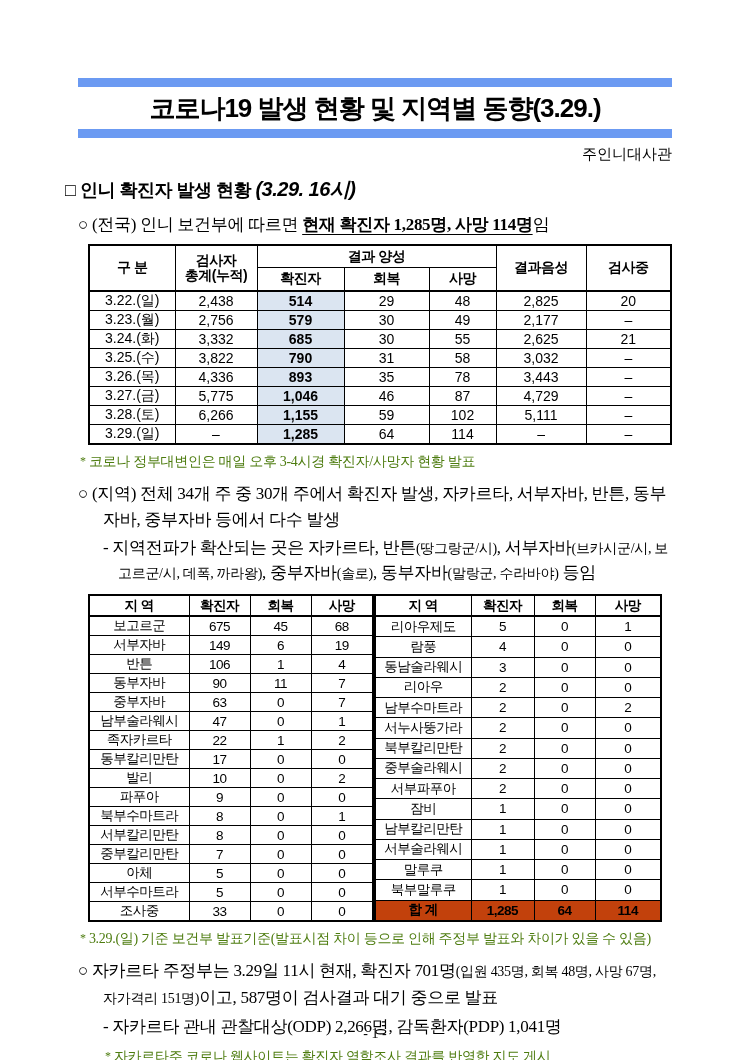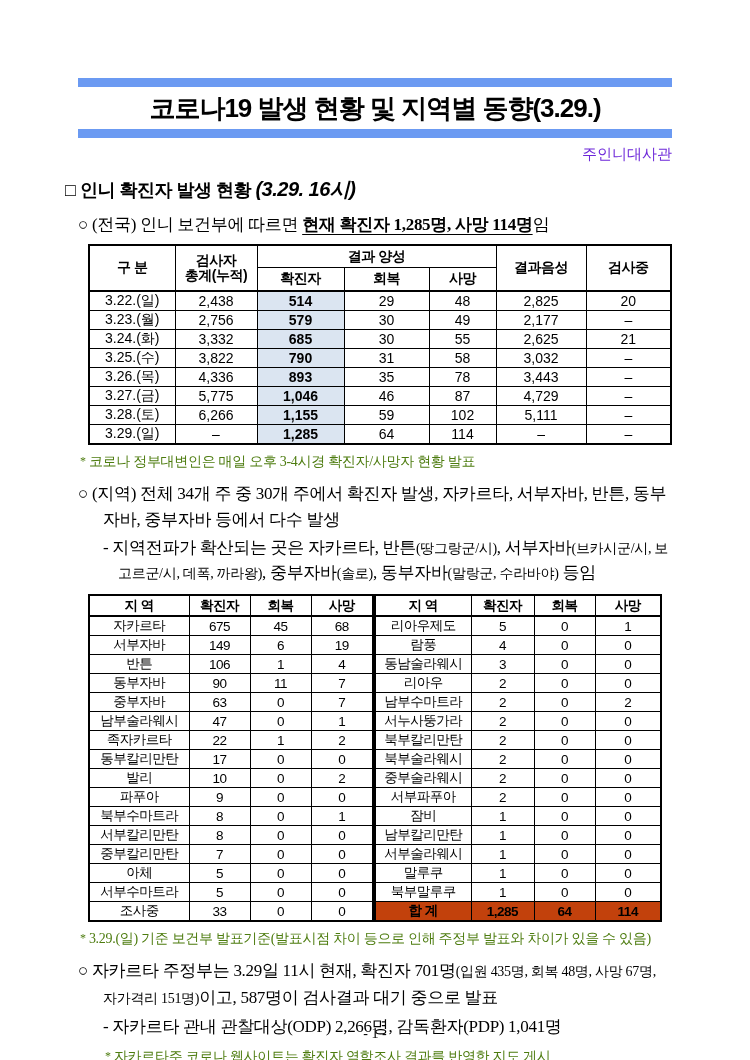--- a/index.html
+++ b/index.html
@@ -12,21 +12,21 @@
   .page-inner { padding:78px 78px 0 78px; }
 
   
   .title-bar { height:9px; background:#6b9af2; }
   .doc-title {
     margin:0; padding:4px 0 3px 0;
     font-family:Liberation Sans, sans-serif;
     font-weight:bold; font-size:26px; letter-spacing:-1px;
     text-align:center; white-space:nowrap;
   }
-  .byline { text-align:right; font-size:15px; margin-top:7px; color:#6d28d9; }
+  .byline { text-align:right; font-size:15px; margin-top:7px; color:#000000; }
 
   
   .section-heading {
     margin:12px 0 0 -13px;
     font-family:"Liberation Sans", sans-serif;
     font-weight:bold; font-size:18px; letter-spacing:-0.5px;
   }
   .section-heading .paren { font-size:20px;font-style:italic; }
 
   
@@ -231,21 +231,21 @@
       <thead>
         <tr>
           <th>지 역</th>
           <th>확진자</th>
           <th>회복</th>
           <th>사망</th>
         </tr>
       </thead>
       <tbody>
           <tr>
-            <td>자카르타</td>
+            <td>보고르군</td>
             <td>675</td>
             <td>45</td>
             <td>68</td>
           </tr>
           <tr>
             <td>서부자바</td>
             <td>149</td>
             <td>6</td>
             <td>19</td>
           </tr>
@@ -387,26 +387,20 @@
             <td>0</td>
             <td>0</td>
           </tr>
           <tr>
             <td>북부칼리만탄</td>
             <td>2</td>
             <td>0</td>
             <td>0</td>
           </tr>
           <tr>
-            <td>북부술라웨시</td>
-            <td>2</td>
-            <td>0</td>
-            <td>0</td>
-          </tr>
-          <tr>
             <td>중부술라웨시</td>
             <td>2</td>
             <td>0</td>
             <td>0</td>
           </tr>
           <tr>
             <td>서부파푸아</td>
             <td>2</td>
             <td>0</td>
             <td>0</td>

